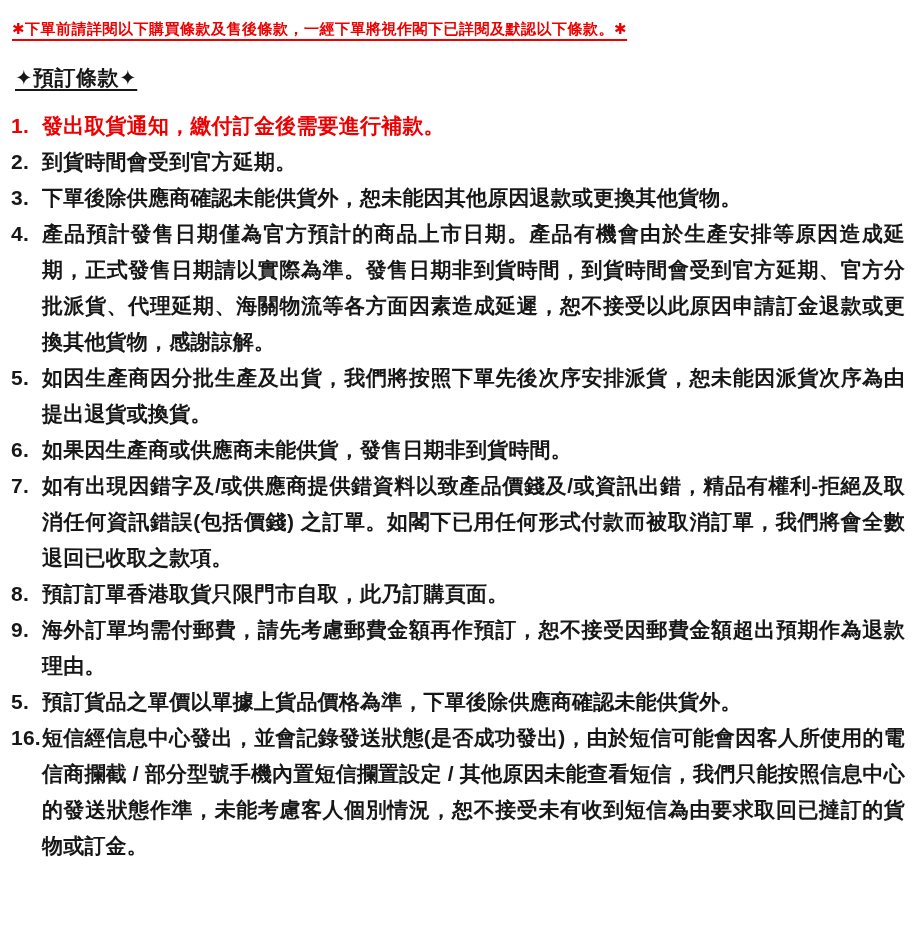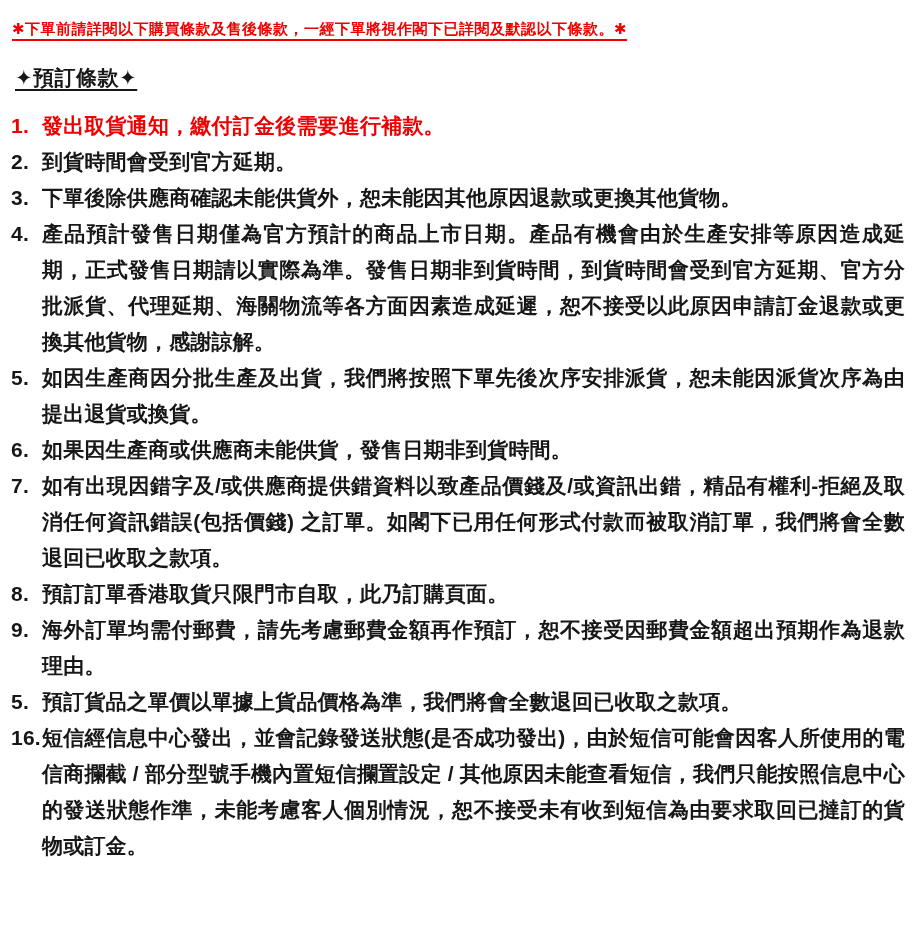--- a/index.html
+++ b/index.html
@@ -74,15 +74,15 @@
 <ol class="terms">
     <li class="term term-red"><span class="num">1.</span><span>發出取貨通知，繳付訂金後需要進行補款。</span></li>
     <li class="term"><span class="num">2.</span><span>到貨時間會受到官方延期。</span></li>
     <li class="term"><span class="num">3.</span><span>下單後除供應商確認未能供貨外，恕未能因其他原因退款或更換其他貨物。</span></li>
     <li class="term"><span class="num">4.</span><span>產品預計發售日期僅為官方預計的商品上市日期。產品有機會由於生產安排等原因造成延期，正式發售日期請以實際為準。發售日期非到貨時間，到貨時間會受到官方延期、官方分批派貨、代理延期、海關物流等各方面因素造成延遲，恕不接受以此原因申請訂金退款或更換其他貨物，感謝諒解。</span></li>
     <li class="term"><span class="num">5.</span><span>如因生產商因分批生產及出貨，我們將按照下單先後次序安排派貨，恕未能因派貨次序為由提出退貨或換貨。</span></li>
     <li class="term"><span class="num">6.</span><span>如果因生產商或供應商未能供貨，發售日期非到貨時間。</span></li>
     <li class="term"><span class="num">7.</span><span>如有出現因錯字及/或供應商提供錯資料以致產品價錢及/或資訊出錯，精品有權利-拒絕及取消任何資訊錯誤(包括價錢) 之訂單。如閣下已用任何形式付款而被取消訂單，我們將會全數退回已收取之款項。</span></li>
     <li class="term"><span class="num">8.</span><span>預訂訂單香港取貨只限門市自取，此乃訂購頁面。</span></li>
     <li class="term"><span class="num">9.</span><span>海外訂單均需付郵費，請先考慮郵費金額再作預訂，恕不接受因郵費金額超出預期作為退款理由。</span></li>
-    <li class="term"><span class="num">5.</span><span>預訂貨品之單價以單據上貨品價格為準，我們將會全數退回已收取之款項。</span></li>
+    <li class="term"><span class="num">5.</span><span>預訂貨品之單價以單據上貨品價格為準，下單後除供應商確認未能供貨外。</span></li>
     <li class="term"><span class="num">16.</span><span>短信經信息中心發出，並會記錄發送狀態(是否成功發出)，由於短信可能會因客人所使用的電信商攔截 / 部分型號手機內置短信攔置設定 / 其他原因未能查看短信，我們只能按照信息中心的發送狀態作準，未能考慮客人個別情況，恕不接受未有收到短信為由要求取回已撻訂的貨物或訂金。</span></li>
   </ol>
 
 </body></html>

